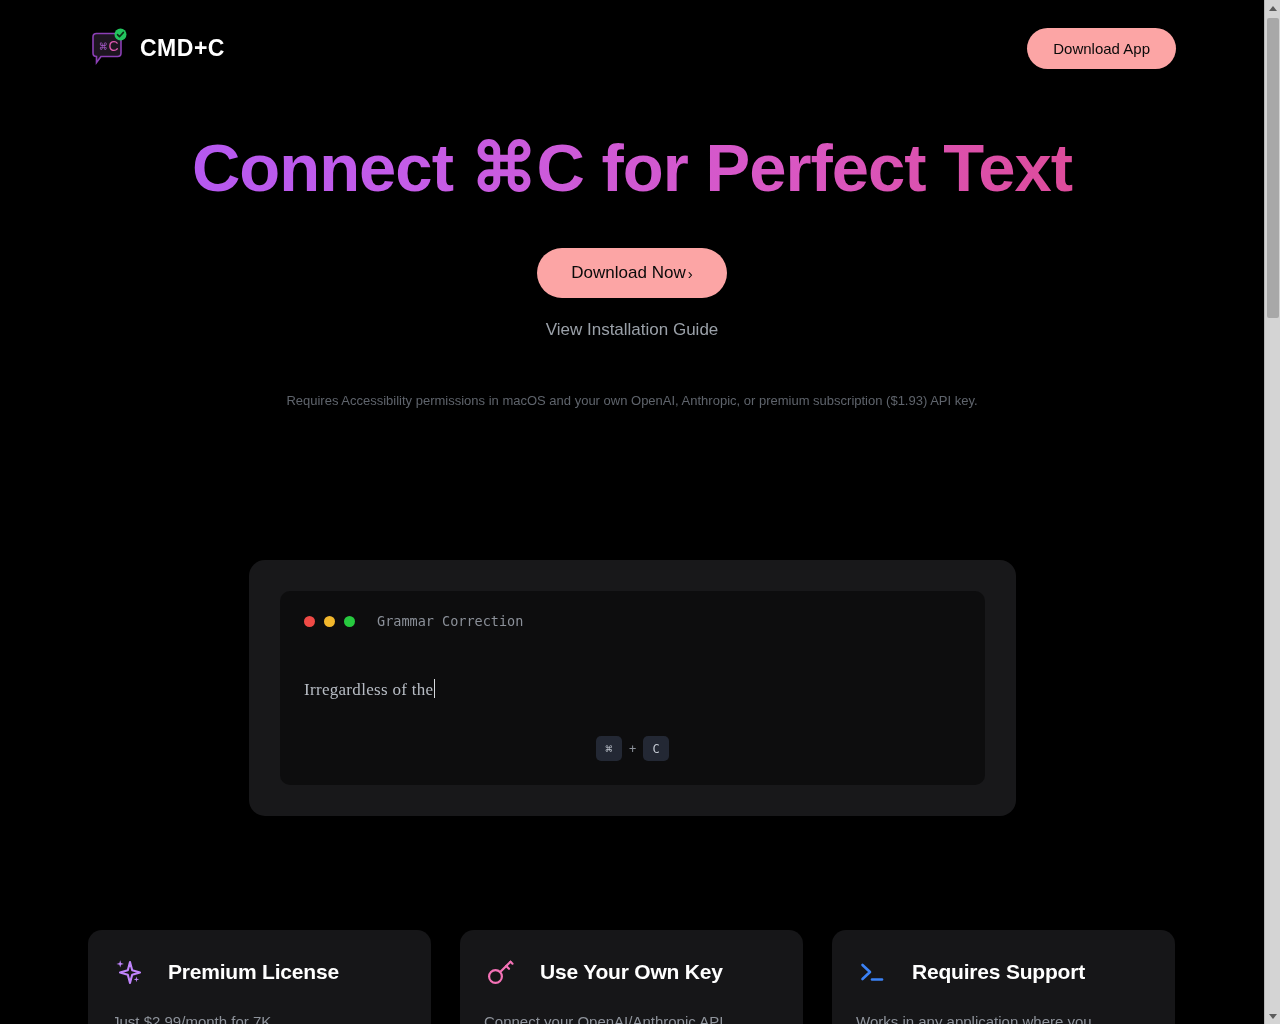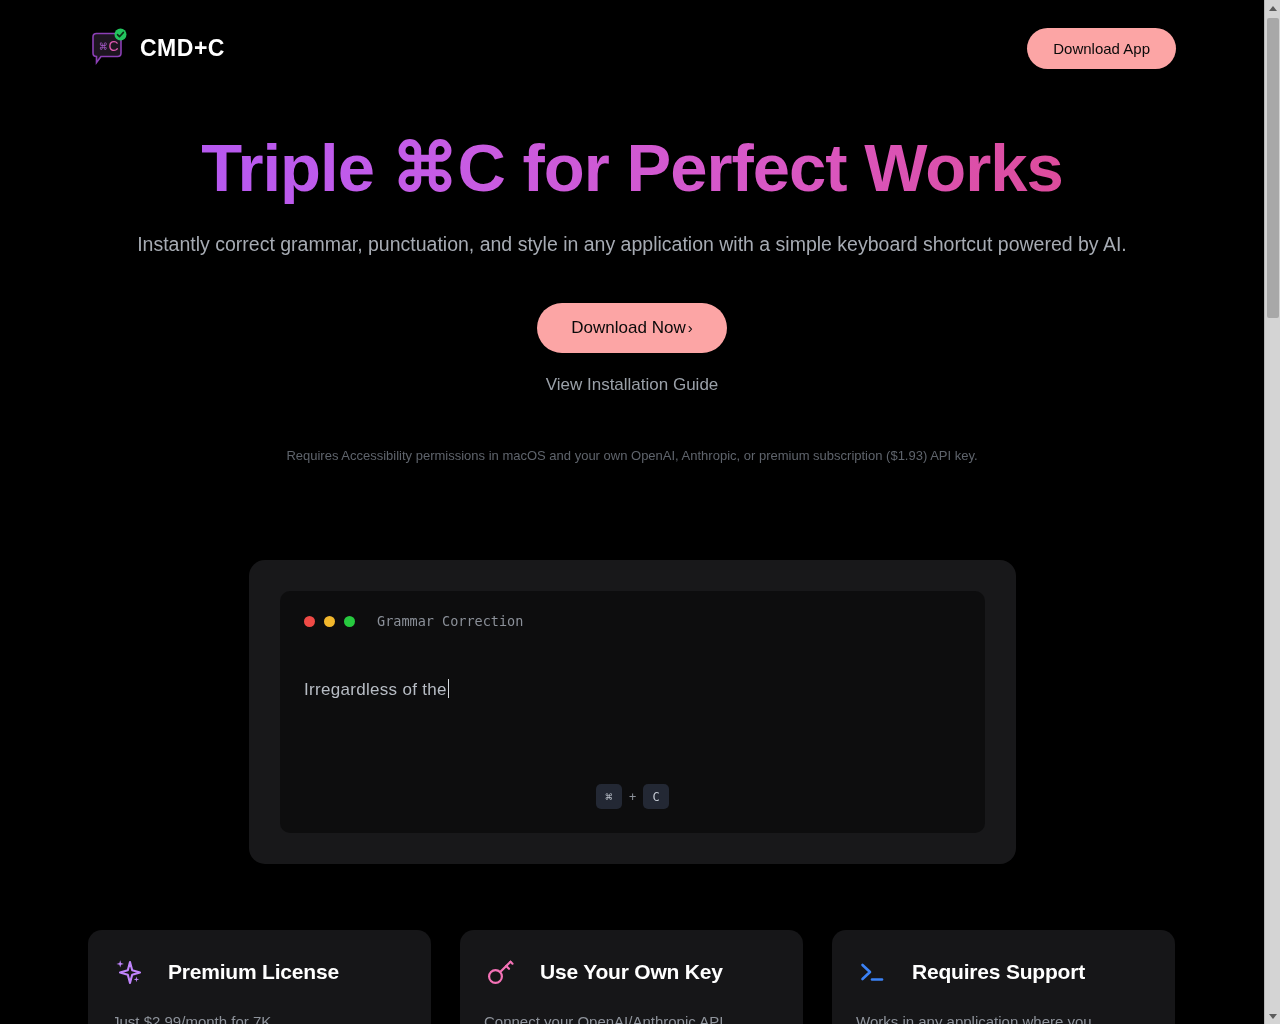--- a/index.html
+++ b/index.html
@@ -155,21 +155,21 @@
     margin-top: 53px;
     font-size: 13px;
     color: #5f646c;
   }
 
   
   .demo-outer {
     position: absolute;
     left: 249px; top: 560px;
     width: 767px;
-    height: 304px;
+    height: 256px;
     background: #18181a;
     border-radius: 16px;
     padding: 31px;
   }
   .demo-inner {
     width: 100%;
     height: 100%;
     background: #0d0d0e;
     border-radius: 10px;
     padding: 22px 24px;
@@ -185,21 +185,21 @@
   .dot.yellow { background: #f2b72c; }
   .dot.green { background: #27c93f; }
   .demo-title {
     margin-left: 13px;
     font-family: "DejaVu Sans Mono", monospace;
     font-size: 13.5px;
     color: #8b9099;
   }
   .demo-text {
     margin-top: 50px;
-    font-family: Liberation Sans, sans-serif;
+    font-family: Liberation Serif, serif;
     font-size: 17px;
     color: #b7bcc4;
     letter-spacing: 0.3px;
   }
   .caret {
     display: inline-block;
     width: 1px;
     height: 19px;
     background: #d7dade;
     vertical-align: -3px;
@@ -293,22 +293,21 @@
             <circle cx="6.5" cy="6.5" r="6" fill="#22c55e"></circle>
             <path d="M3.5 6.6 L5.5 8.7 L9.4 4.4" fill="none" stroke="#0a2e14" stroke-width="1.6" stroke-linecap="round" stroke-linejoin="round"></path>
           </svg>
         </div>
         <span class="brand-name">CMD+C</span>
       </div>
       <button class="btn-pill btn-download-app">Download App</button>
     </div>
 
     <div class="hero">
-      <h1 class="hero-title">Triple ⌘C for Perfect Works</h1>
-      <p class="hero-sub">Instantly correct grammar, punctuation, and style in any application with a simple keyboard shortcut powered by AI.</p>
+      <h1 class="hero-title">Connect ⌘C for Perfect Text</h1>
       <div class="hero-cta-wrap">
         <button class="btn-pill btn-download-now">
           <span>Download Now</span>
           <span class="chev">›</span>
         </button>
         <a class="install-link" href="#">View Installation Guide</a>
       </div>
       <p class="hero-note">Requires Accessibility permissions in macOS and your own OpenAI, Anthropic, or premium subscription ($1.93) API key.</p>
     </div>
 

